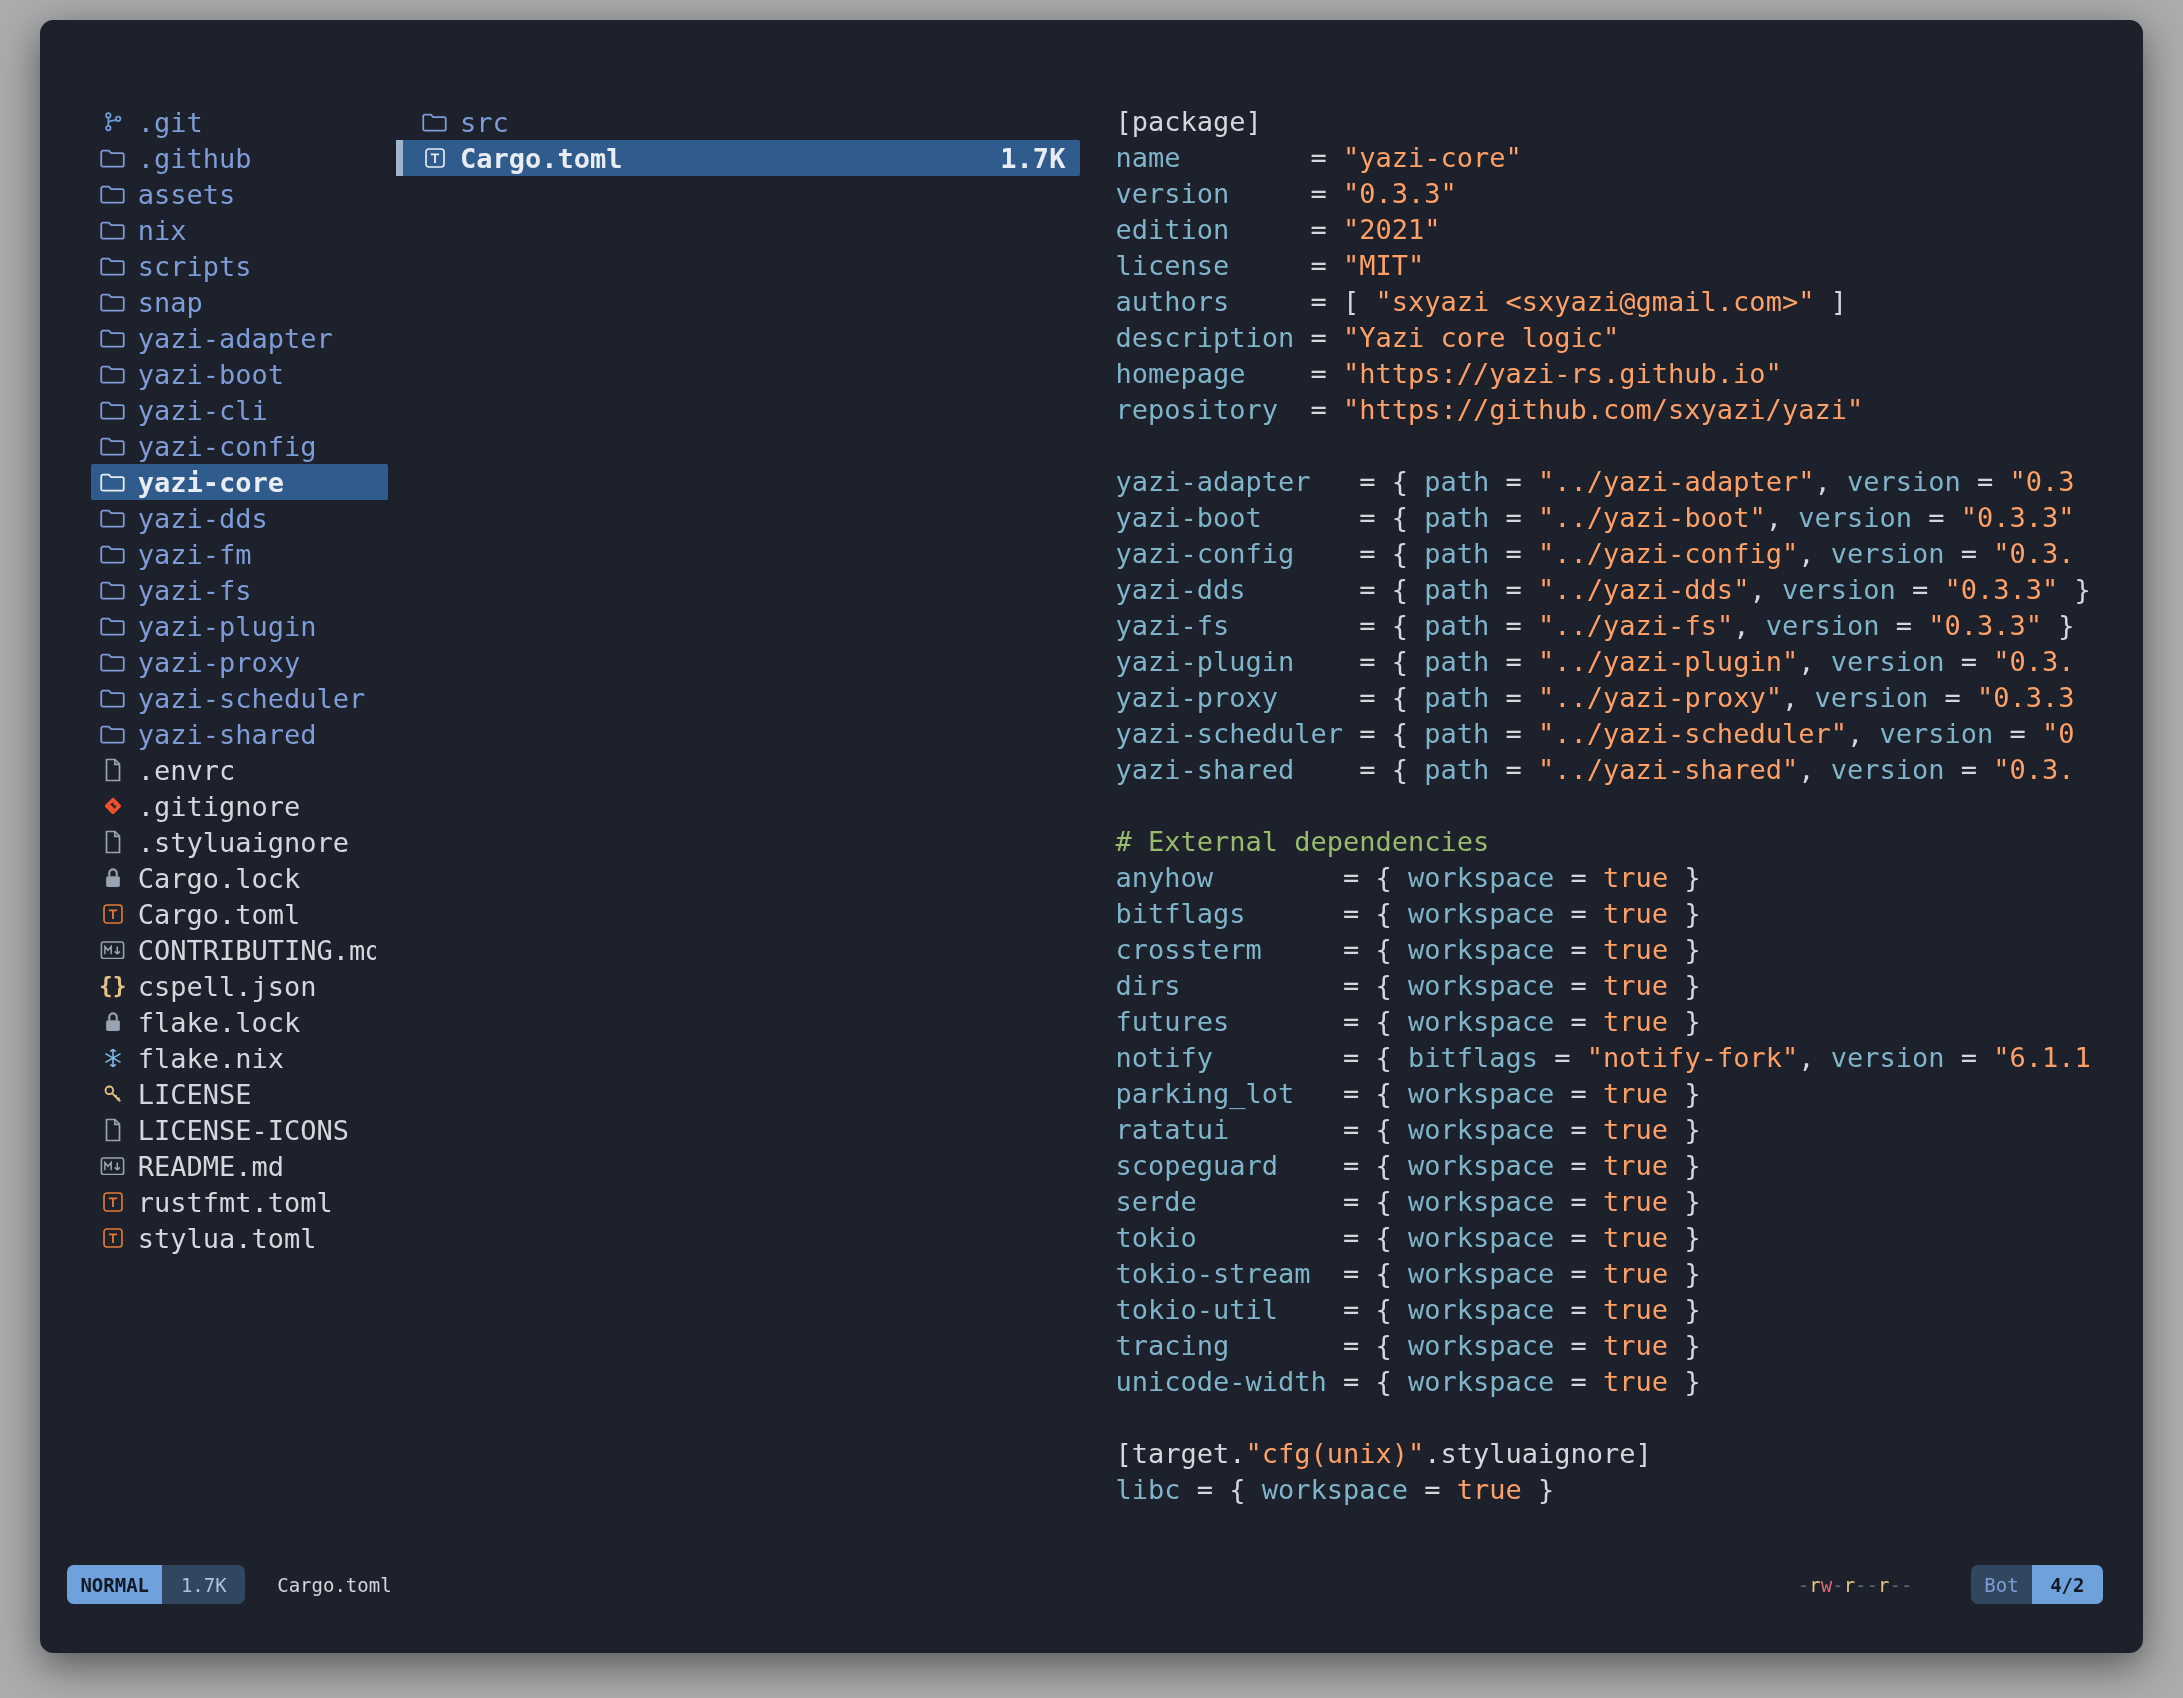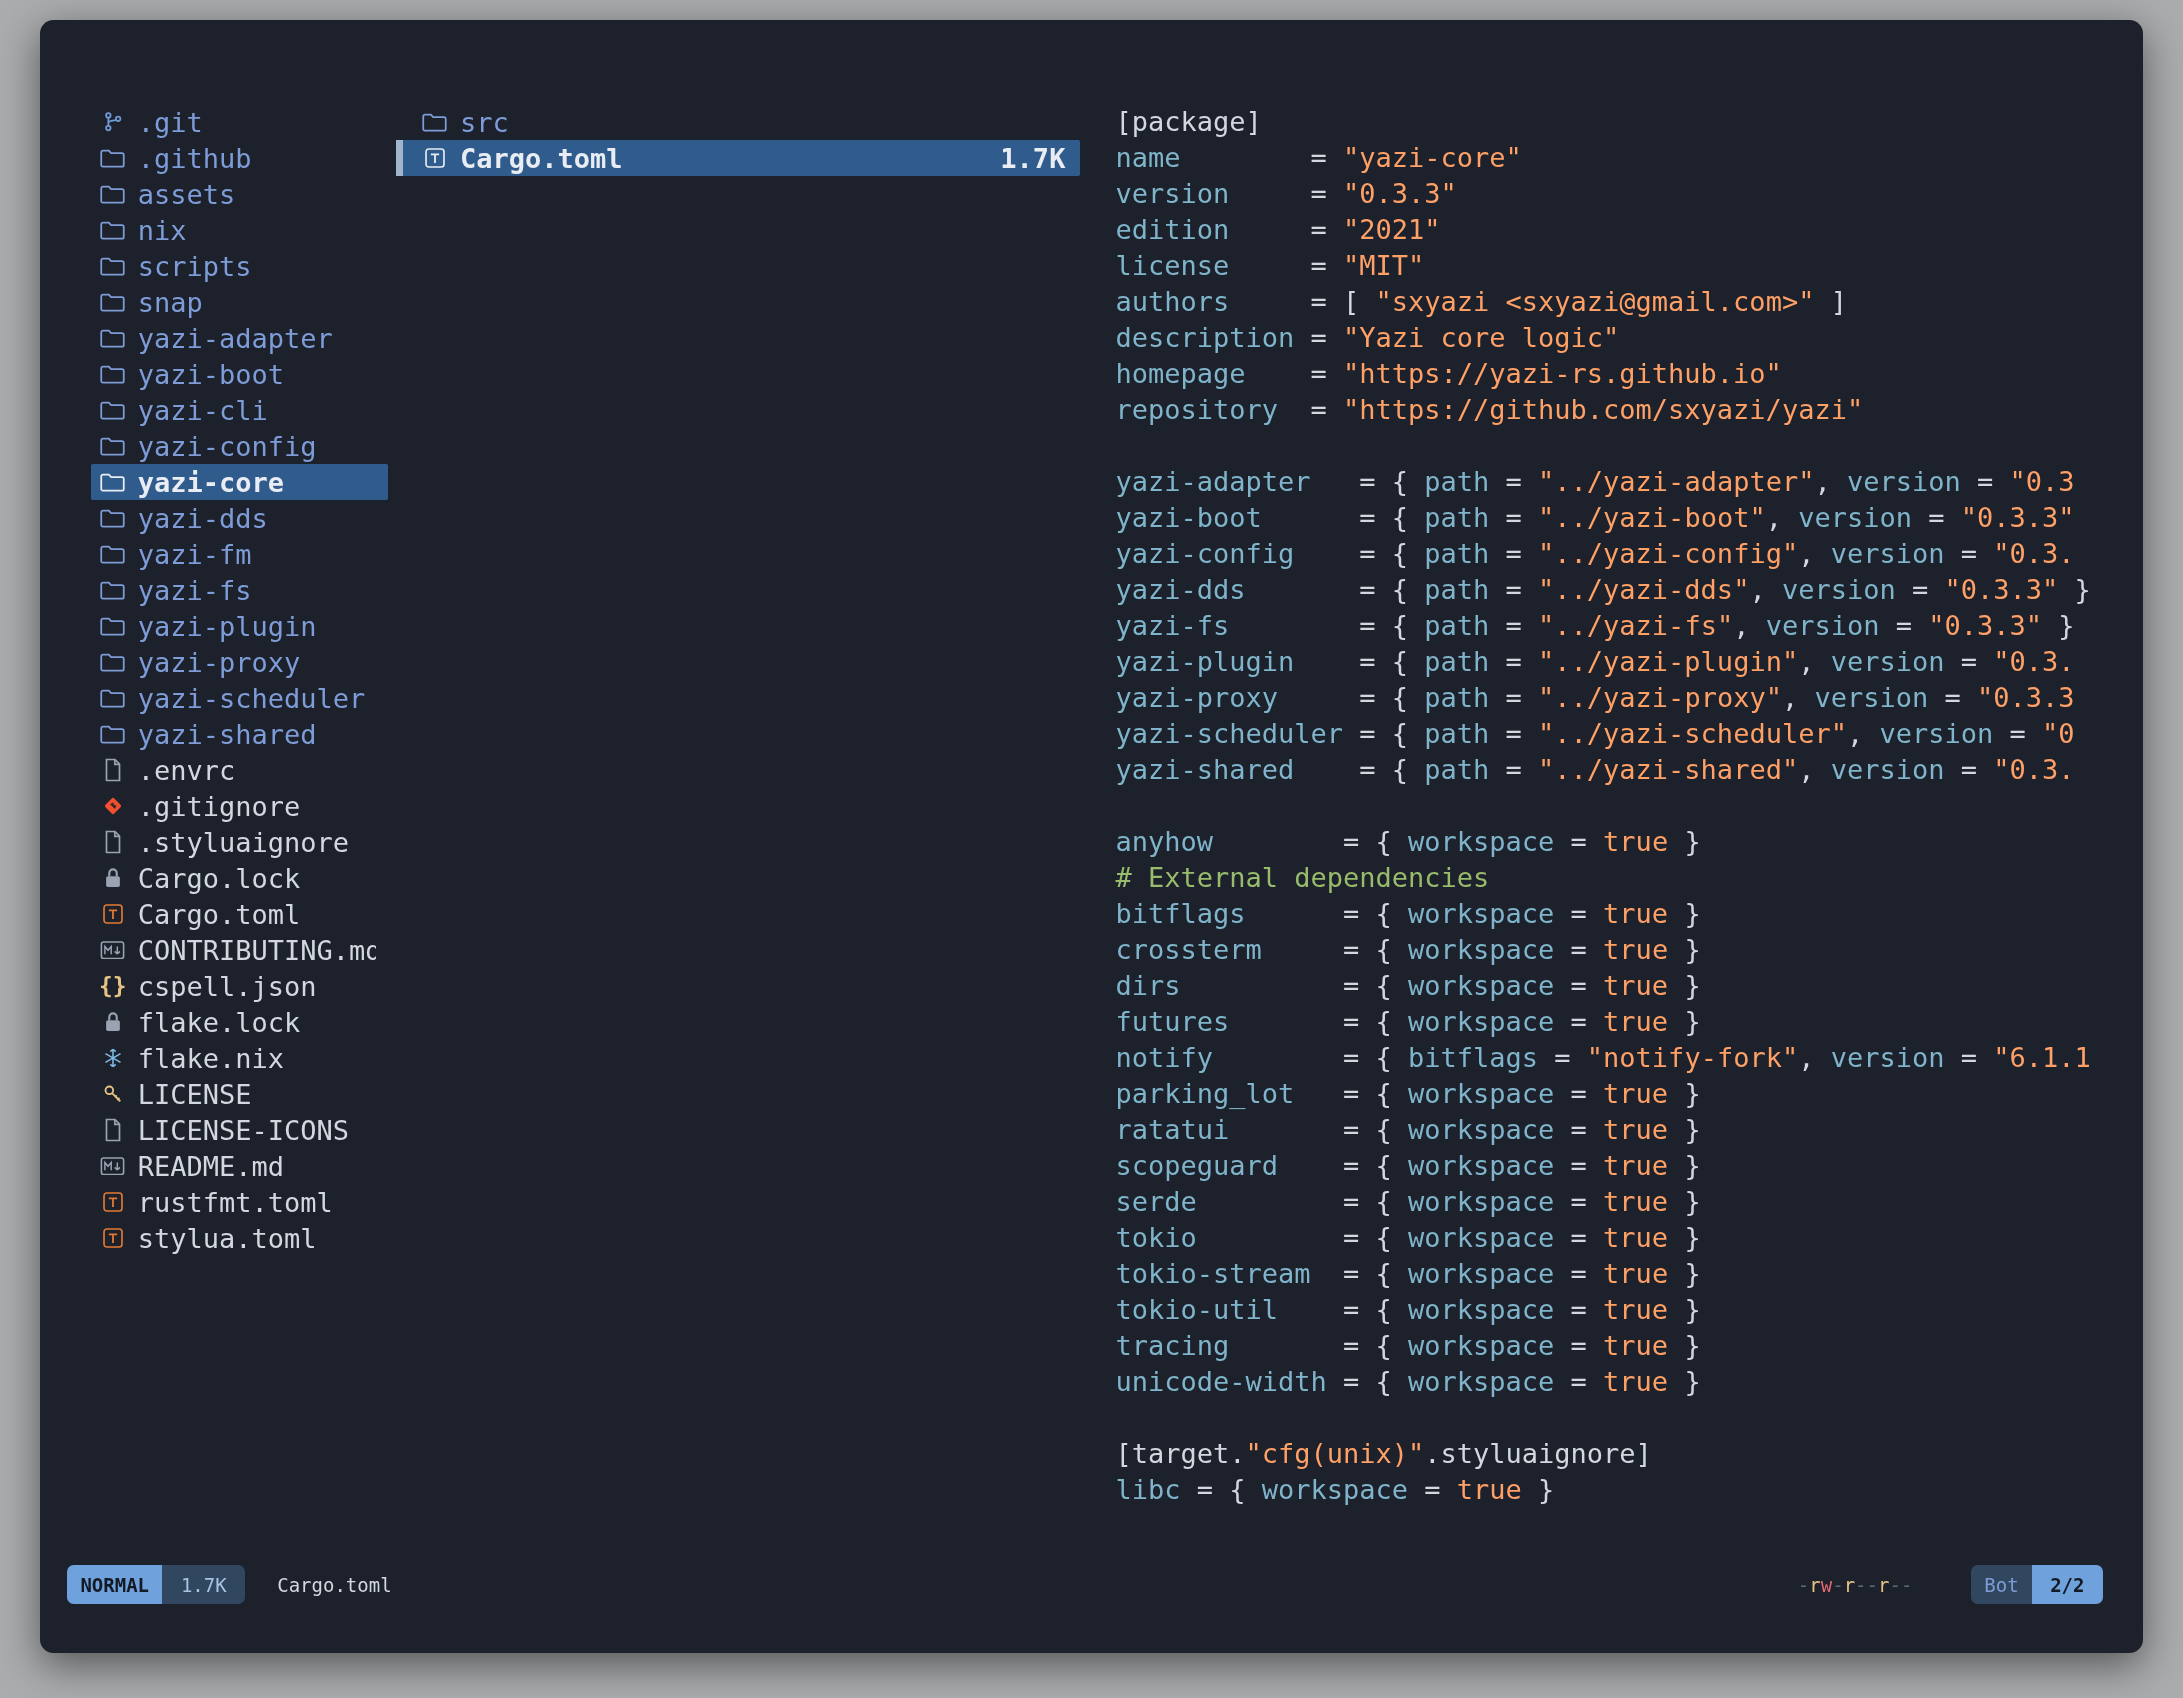--- a/index.html
+++ b/index.html
@@ -395,22 +395,22 @@
         <div class="pl"><span class="t-k">yazi-adapter</span><span class="t-w">   = { </span><span class="t-k">path</span><span class="t-w"> = </span><span class="t-s">"../yazi-adapter"</span><span class="t-w">, </span><span class="t-k">version</span><span class="t-w"> = </span><span class="t-s">"0.3</span></div>
         <div class="pl"><span class="t-k">yazi-boot</span><span class="t-w">      = { </span><span class="t-k">path</span><span class="t-w"> = </span><span class="t-s">"../yazi-boot"</span><span class="t-w">, </span><span class="t-k">version</span><span class="t-w"> = </span><span class="t-s">"0.3.3"</span></div>
         <div class="pl"><span class="t-k">yazi-config</span><span class="t-w">    = { </span><span class="t-k">path</span><span class="t-w"> = </span><span class="t-s">"../yazi-config"</span><span class="t-w">, </span><span class="t-k">version</span><span class="t-w"> = </span><span class="t-s">"0.3.</span></div>
         <div class="pl"><span class="t-k">yazi-dds</span><span class="t-w">       = { </span><span class="t-k">path</span><span class="t-w"> = </span><span class="t-s">"../yazi-dds"</span><span class="t-w">, </span><span class="t-k">version</span><span class="t-w"> = </span><span class="t-s">"0.3.3"</span><span class="t-w"> }</span></div>
         <div class="pl"><span class="t-k">yazi-fs</span><span class="t-w">        = { </span><span class="t-k">path</span><span class="t-w"> = </span><span class="t-s">"../yazi-fs"</span><span class="t-w">, </span><span class="t-k">version</span><span class="t-w"> = </span><span class="t-s">"0.3.3"</span><span class="t-w"> }</span></div>
         <div class="pl"><span class="t-k">yazi-plugin</span><span class="t-w">    = { </span><span class="t-k">path</span><span class="t-w"> = </span><span class="t-s">"../yazi-plugin"</span><span class="t-w">, </span><span class="t-k">version</span><span class="t-w"> = </span><span class="t-s">"0.3.</span></div>
         <div class="pl"><span class="t-k">yazi-proxy</span><span class="t-w">     = { </span><span class="t-k">path</span><span class="t-w"> = </span><span class="t-s">"../yazi-proxy"</span><span class="t-w">, </span><span class="t-k">version</span><span class="t-w"> = </span><span class="t-s">"0.3.3</span></div>
         <div class="pl"><span class="t-k">yazi-scheduler</span><span class="t-w"> = { </span><span class="t-k">path</span><span class="t-w"> = </span><span class="t-s">"../yazi-scheduler"</span><span class="t-w">, </span><span class="t-k">version</span><span class="t-w"> = </span><span class="t-s">"0</span></div>
         <div class="pl"><span class="t-k">yazi-shared</span><span class="t-w">    = { </span><span class="t-k">path</span><span class="t-w"> = </span><span class="t-s">"../yazi-shared"</span><span class="t-w">, </span><span class="t-k">version</span><span class="t-w"> = </span><span class="t-s">"0.3.</span></div>
         <div class="pl">&nbsp;</div>
+        <div class="pl"><span class="t-c"># External dependencies</span></div>
         <div class="pl"><span class="t-k">anyhow</span><span class="t-w">        = { </span><span class="t-k">workspace</span><span class="t-w"> = </span><span class="t-s">true</span><span class="t-w"> }</span></div>
-        <div class="pl"><span class="t-c"># External dependencies</span></div>
         <div class="pl"><span class="t-k">bitflags</span><span class="t-w">      = { </span><span class="t-k">workspace</span><span class="t-w"> = </span><span class="t-s">true</span><span class="t-w"> }</span></div>
         <div class="pl"><span class="t-k">crossterm</span><span class="t-w">     = { </span><span class="t-k">workspace</span><span class="t-w"> = </span><span class="t-s">true</span><span class="t-w"> }</span></div>
         <div class="pl"><span class="t-k">dirs</span><span class="t-w">          = { </span><span class="t-k">workspace</span><span class="t-w"> = </span><span class="t-s">true</span><span class="t-w"> }</span></div>
         <div class="pl"><span class="t-k">futures</span><span class="t-w">       = { </span><span class="t-k">workspace</span><span class="t-w"> = </span><span class="t-s">true</span><span class="t-w"> }</span></div>
         <div class="pl"><span class="t-k">notify</span><span class="t-w">        = { </span><span class="t-k">bitflags</span><span class="t-w"> = </span><span class="t-s">"notify-fork"</span><span class="t-w">, </span><span class="t-k">version</span><span class="t-w"> = </span><span class="t-s">"6.1.1</span></div>
         <div class="pl"><span class="t-k">parking_lot</span><span class="t-w">   = { </span><span class="t-k">workspace</span><span class="t-w"> = </span><span class="t-s">true</span><span class="t-w"> }</span></div>
         <div class="pl"><span class="t-k">ratatui</span><span class="t-w">       = { </span><span class="t-k">workspace</span><span class="t-w"> = </span><span class="t-s">true</span><span class="t-w"> }</span></div>
         <div class="pl"><span class="t-k">scopeguard</span><span class="t-w">    = { </span><span class="t-k">workspace</span><span class="t-w"> = </span><span class="t-s">true</span><span class="t-w"> }</span></div>
         <div class="pl"><span class="t-k">serde</span><span class="t-w">         = { </span><span class="t-k">workspace</span><span class="t-w"> = </span><span class="t-s">true</span><span class="t-w"> }</span></div>
         <div class="pl"><span class="t-k">tokio</span><span class="t-w">         = { </span><span class="t-k">workspace</span><span class="t-w"> = </span><span class="t-s">true</span><span class="t-w"> }</span></div>
@@ -425,17 +425,17 @@
   </div>
   <div class="statusbar">
     <div class="sb-left">
       <span class="sb-mode">NORMAL</span>
       <span class="sb-size">1.7K</span>
       <span class="sb-file">Cargo.toml</span>
     </div>
     <div class="sb-right">
       <span class="sb-perms" id="sb-perms"><span class="pm-dash">-</span><span class="pm-r">r</span><span class="pm-w">w</span><span class="pm-dash">-</span><span class="pm-r">r</span><span class="pm-dash">-</span><span class="pm-dash">-</span><span class="pm-r">r</span><span class="pm-dash">-</span><span class="pm-dash">-</span></span>
       <span class="sb-pos">Bot</span>
-      <span class="sb-count">2/2</span>
+      <span class="sb-count">4/2</span>
     </div>
   </div>
 </div>
 
 
 </body></html>

